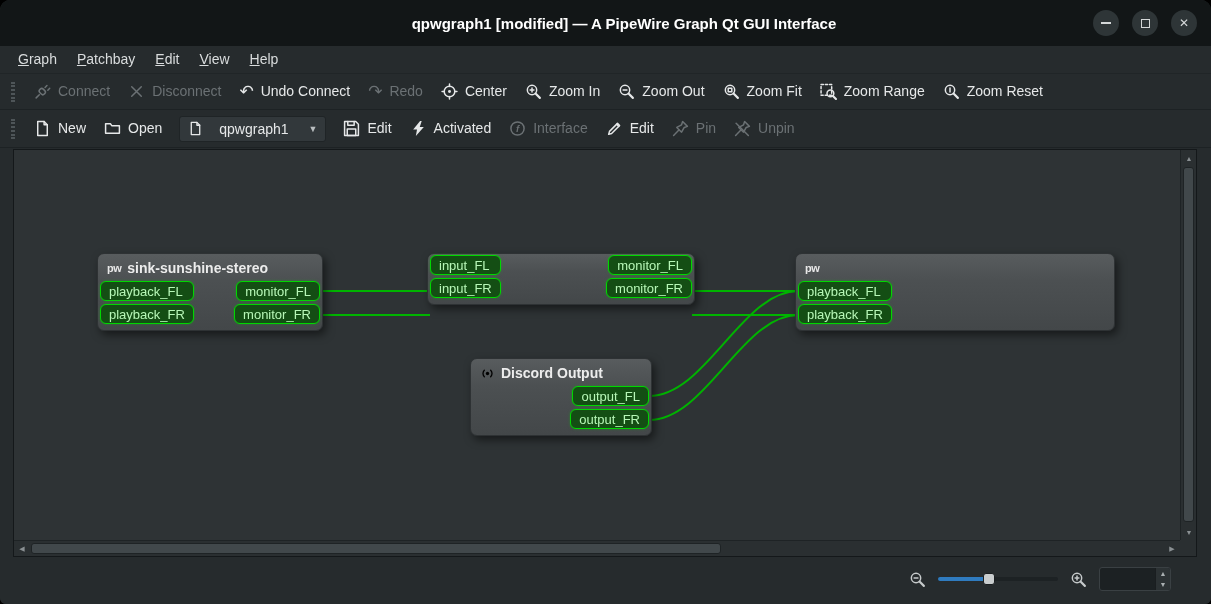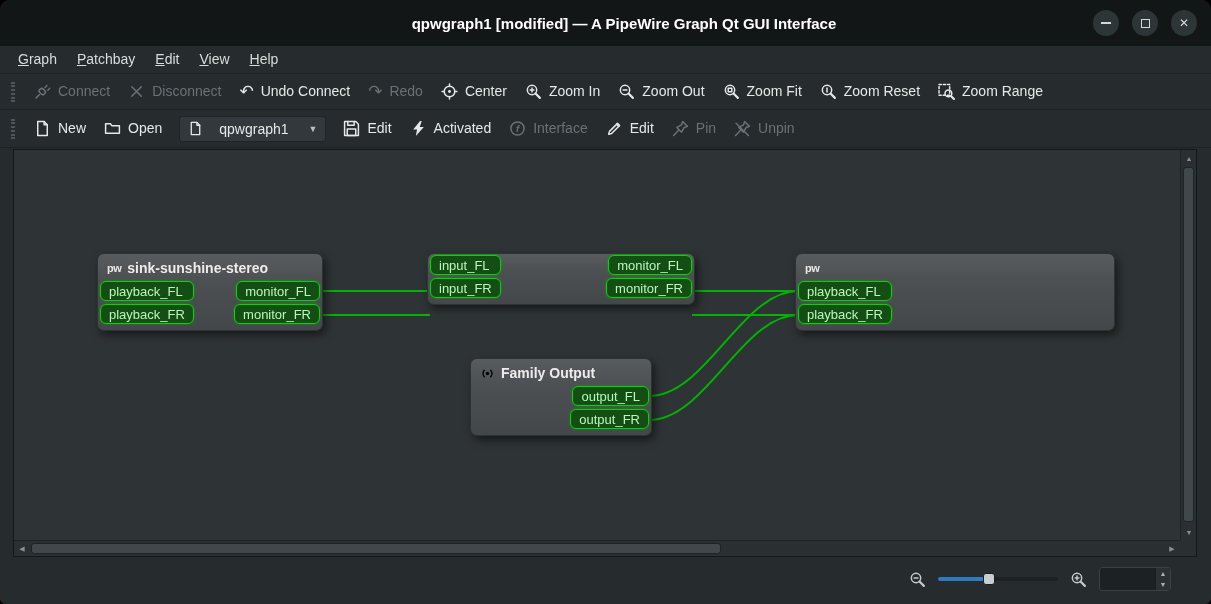--- a/index.html
+++ b/index.html
@@ -160,34 +160,34 @@
       <svg class="ic" viewBox="0 0 16 16">
         <circle cx="6.6" cy="6.6" r="4.4"></circle>
           <path d="M9.9 9.9 L14 14" stroke-width="2"></path>
           <rect x="4.9" y="4.9" width="3.4" height="3.4"></rect>
       </svg>
       <span>Zoom Fit</span>
     </div>
 
     <div class="tb-item">
       <svg class="ic" viewBox="0 0 16 16">
-        <circle cx="6.6" cy="6.6" r="4.4"></circle>
-          <path d="M9.9 9.9 L14 14" stroke-width="2"></path>
-          <path d="M6.6 4.8 v3.6"></path>
-      </svg>
-      <span>Zoom Reset</span>
-    </div>
-
-    <div class="tb-item">
-      <svg class="ic" viewBox="0 0 16 16">
         <rect x="1" y="1.5" width="10" height="10" stroke-dasharray="2.2 1.8"></rect>
           <circle cx="9.8" cy="9.8" r="3.2"></circle>
           <path d="M12.2 12.2 L15 15" stroke-width="2"></path>
       </svg>
       <span>Zoom Range</span>
+    </div>
+
+    <div class="tb-item">
+      <svg class="ic" viewBox="0 0 16 16">
+        <circle cx="6.6" cy="6.6" r="4.4"></circle>
+          <path d="M9.9 9.9 L14 14" stroke-width="2"></path>
+          <path d="M6.6 4.8 v3.6"></path>
+      </svg>
+      <span>Zoom Reset</span>
     </div>
   </div>
 
   <div class="toolbar patchbay">
     <div class="tb-handle"></div>
 
     <div class="tb-item">
       <svg class="ic" viewBox="0 0 16 16">
         <path d="M3.5 1.5 H9.5 L12.5 4.5 V14.5 H3.5 Z"></path>
           <path d="M9.5 1.5 V4.5 H12.5"></path>
@@ -316,21 +316,21 @@
       </div>
 
       <div class="node" style="left:456px; top:208px; width:182px;">
         <div class="node-header">
           <span class="node-icon-rec">
             <svg class="ic" viewBox="0 0 16 16">
                 <circle cx="8" cy="8" r="1.8" fill="currentColor" stroke="none"></circle>
                 <path d="M4.6 4.6 a4.8 4.8 0 0 0 0 6.8 M11.4 4.6 a4.8 4.8 0 0 1 0 6.8"></path>
               </svg>
           </span>
-          <span class="node-title">Family Output</span>
+          <span class="node-title">Discord Output</span>
         </div>
         <div class="ports">
           <div class="pcol right">
             <span class="port">output_FL</span>
             <span class="port">output_FR</span>
           </div>
         </div>
       </div>
 
     </div>

